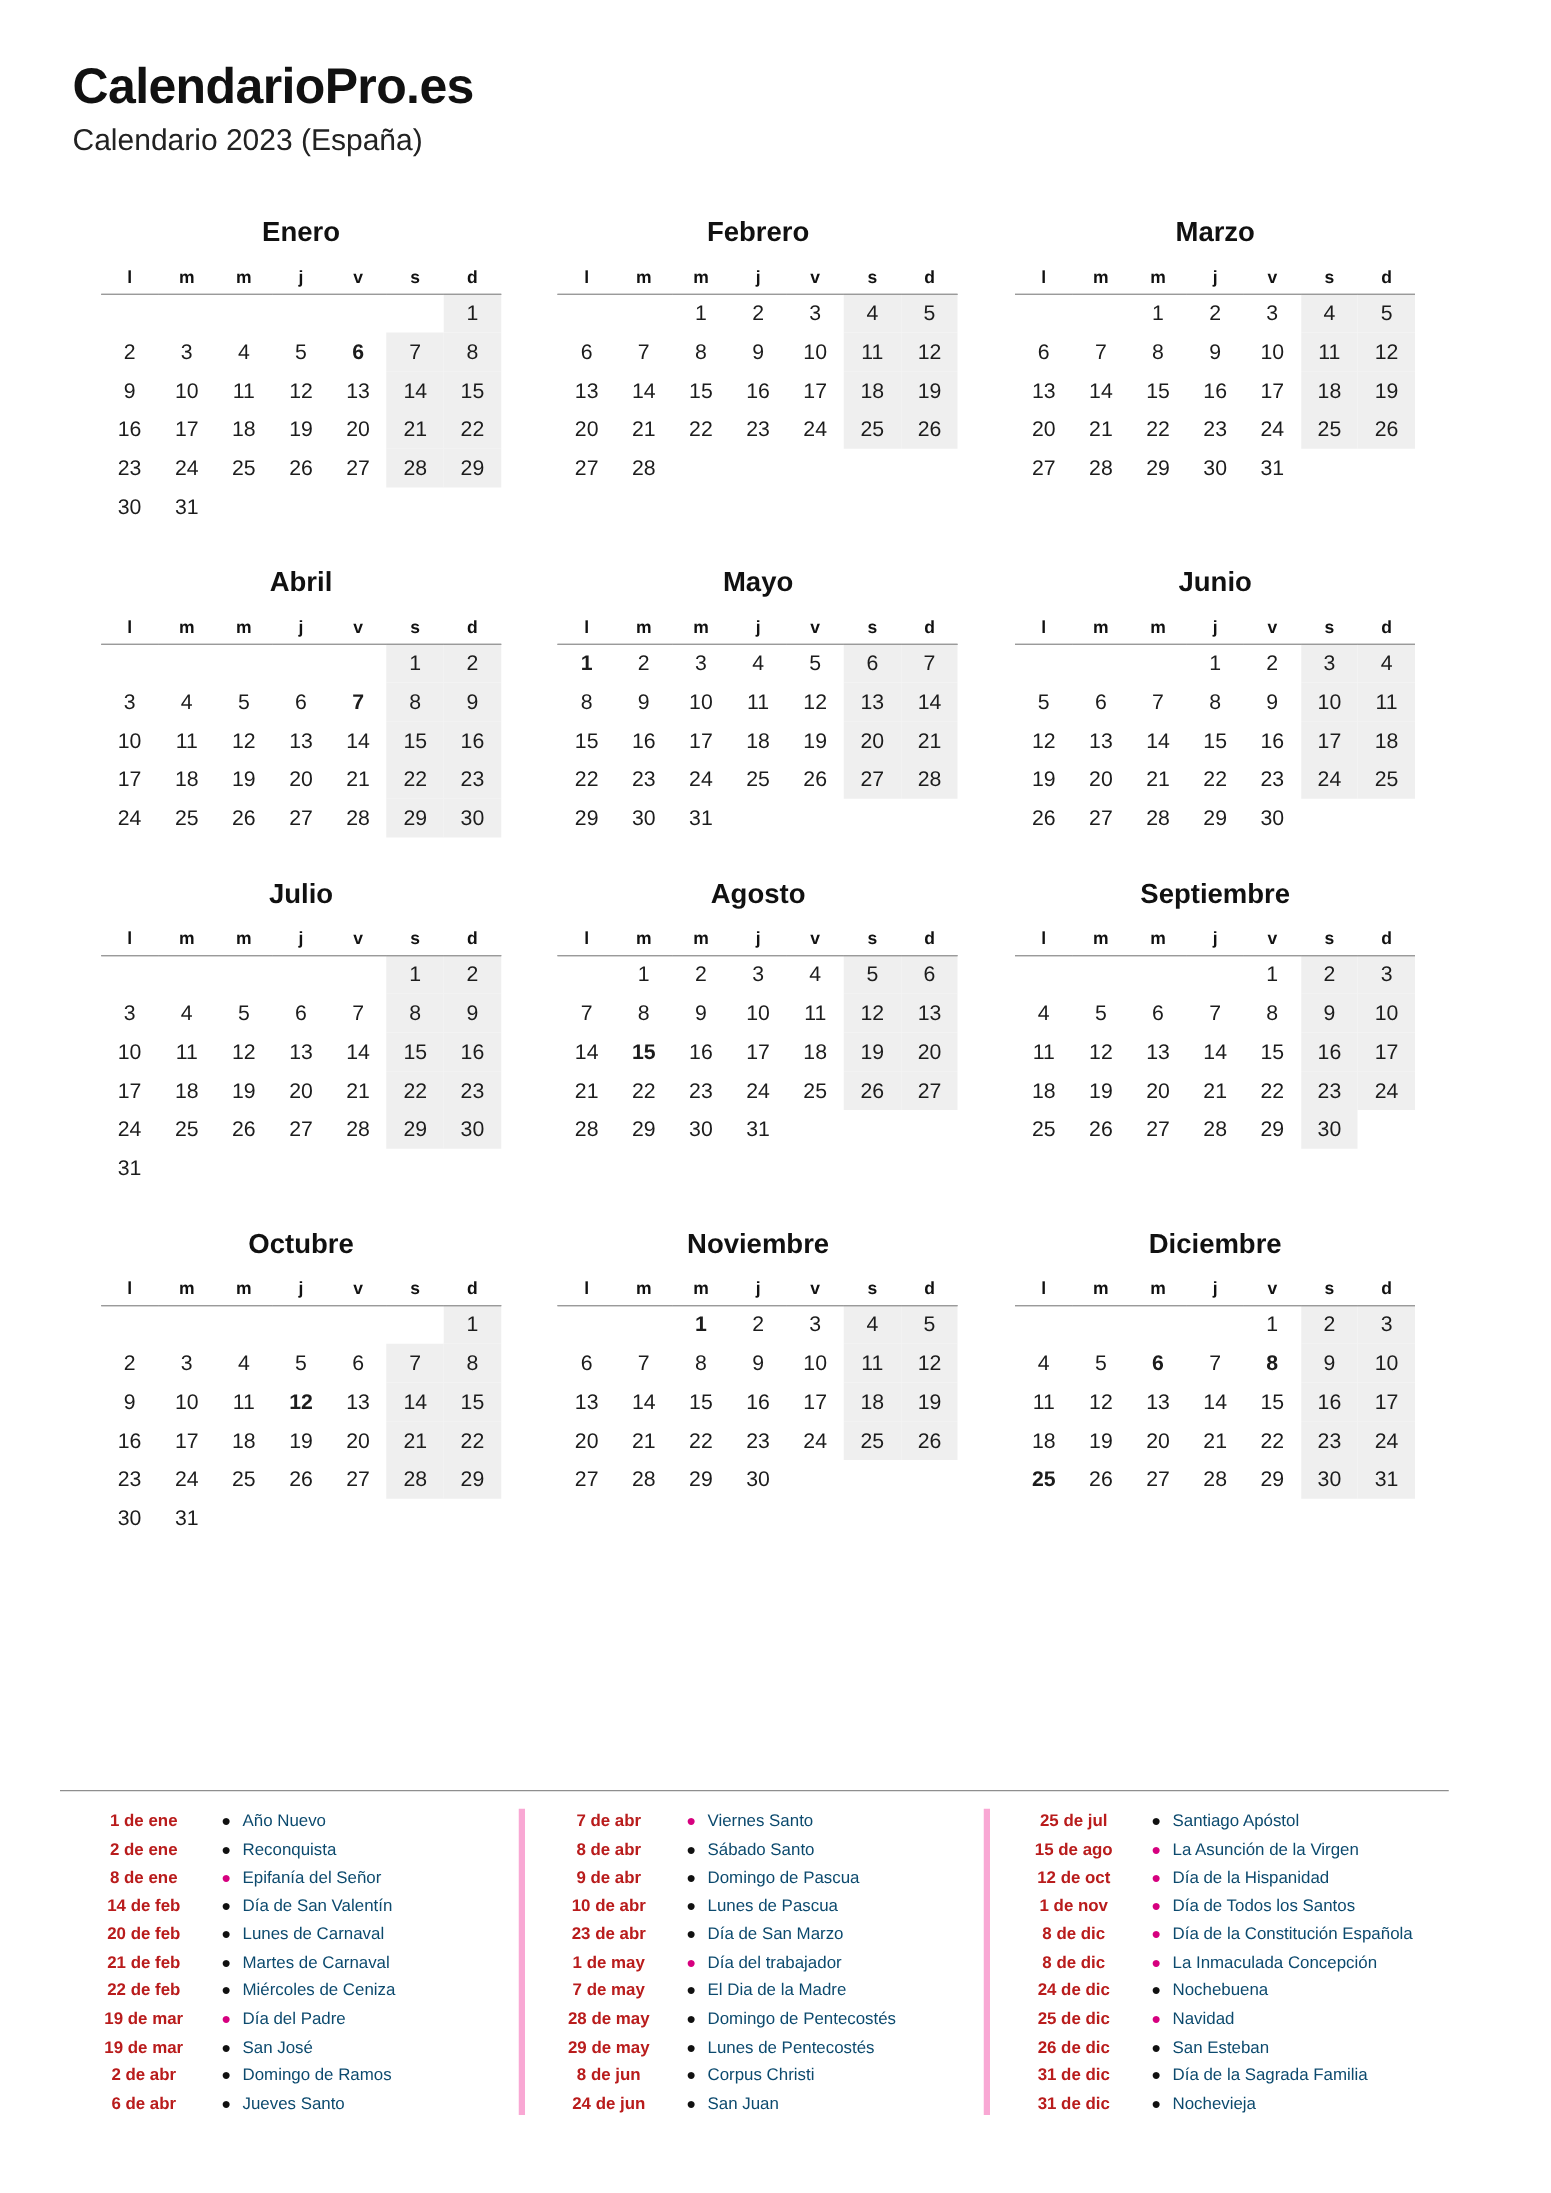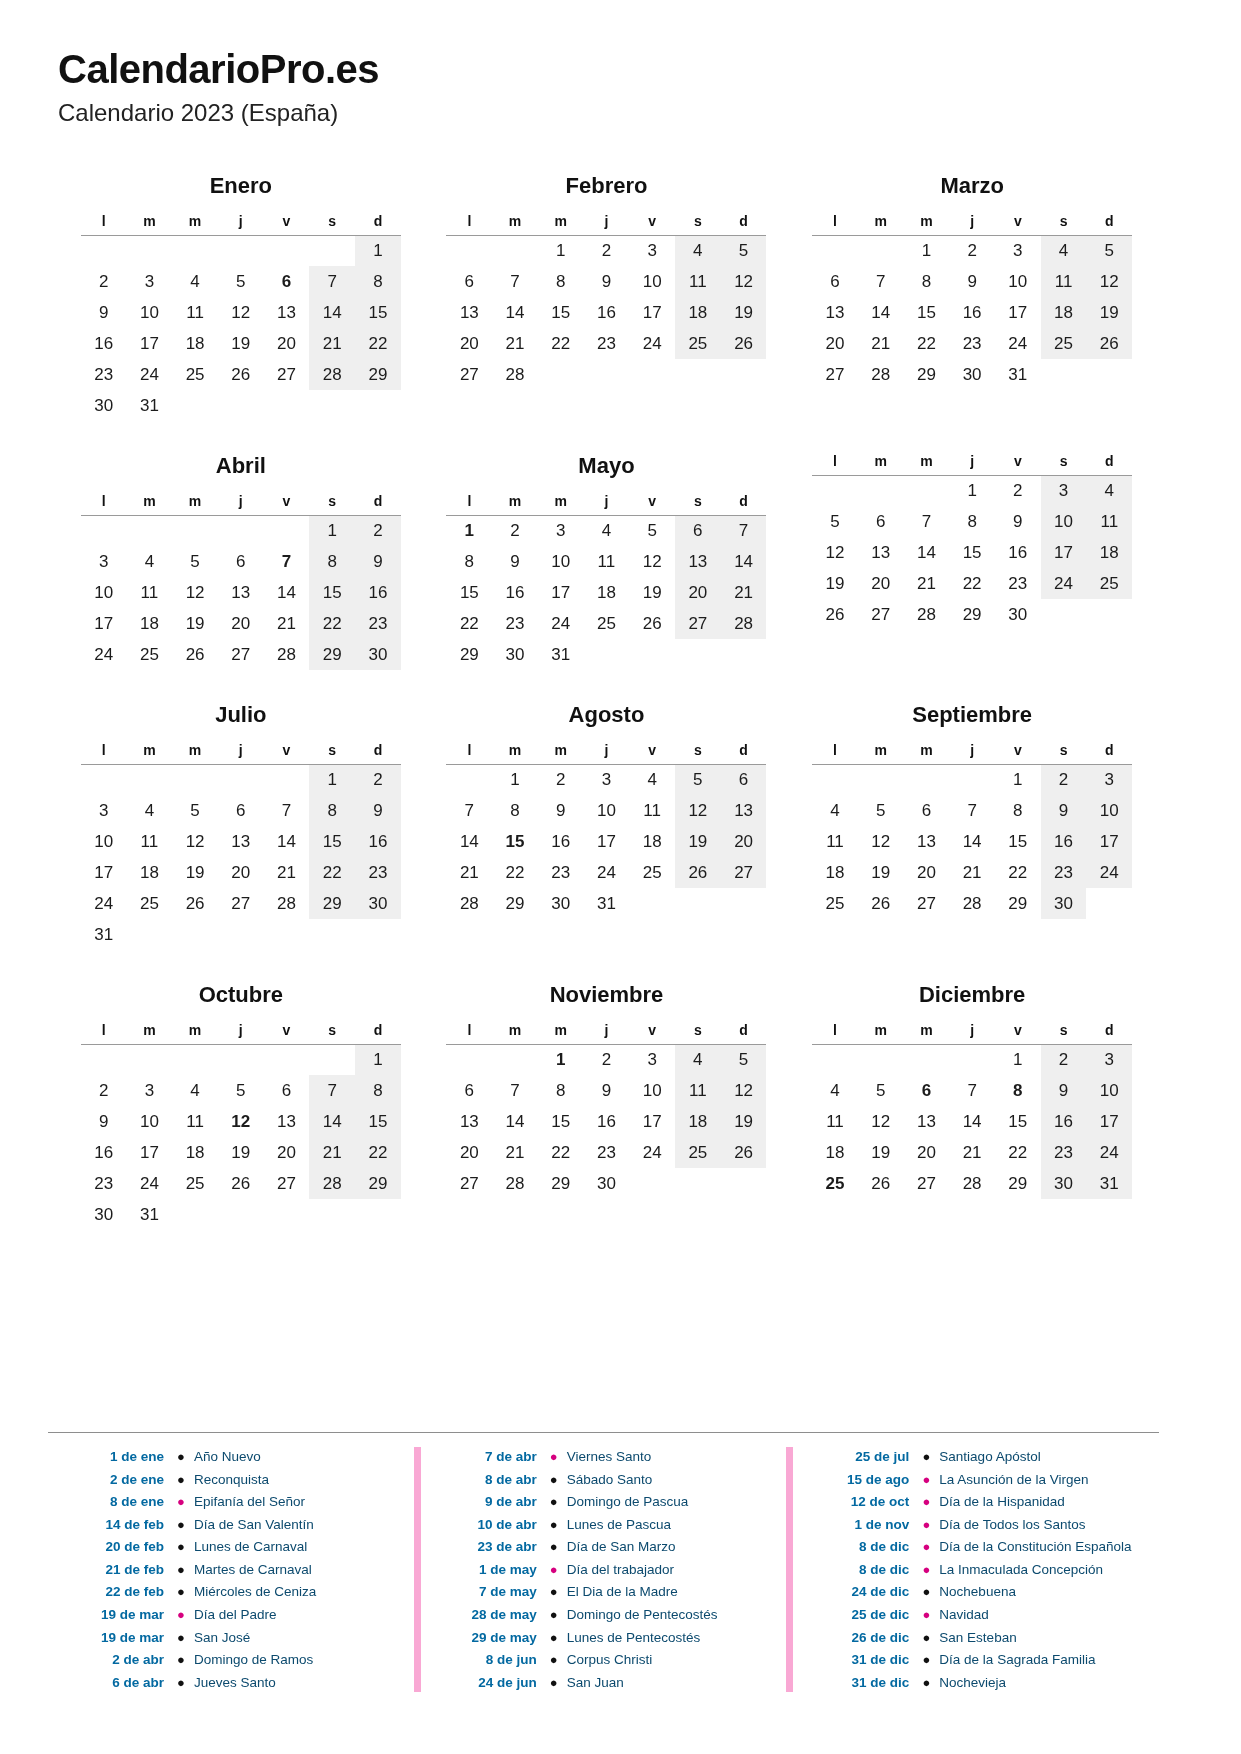--- a/index.html
+++ b/index.html
@@ -75,27 +75,27 @@
     padding-top:14px;
     display:flex;
   }
   .legend-col {
     flex:1;
     padding:0 16px 0 18px;
     display:flex;
     flex-direction:column;
     gap:3px;
   }
-  .legend-col + .legend-col { border-left:7px solid #f9a8d4; }
+  .legend-col + .legend-col { border-left:5px solid #f9a8d4; }
   .leg-row { display:flex; align-items:baseline; font-size:13.5px; line-height:1.45; }
   .leg-date {
     width:108px;
-    text-align:right;
+    text-align:center;
     font-weight:bold;
-    color:#0369a1;
+    color:#b91c1c;
     padding-right:10px;
     flex:0 0 108px;
   }
   .leg-dot {
     width:14px;
     flex:0 0 14px;
     text-align:center;
     font-size:13px;
     line-height:1;
   }
@@ -432,20 +432,21 @@
               <td class="">31</td>
               <td class="empty">&nbsp;</td>
               <td class="empty">&nbsp;</td>
               <td class="empty">&nbsp;</td>
               <td class="empty">&nbsp;</td>
             </tr>
           </tbody>
         </table>
       </div>
       <div class="month">
+        <div class="month-name">Junio</div>
         <table class="cal">
           <thead>
             <tr>
               <th>l</th>
               <th>m</th>
               <th>m</th>
               <th>j</th>
               <th>v</th>
               <th>s</th>
               <th>d</th>

